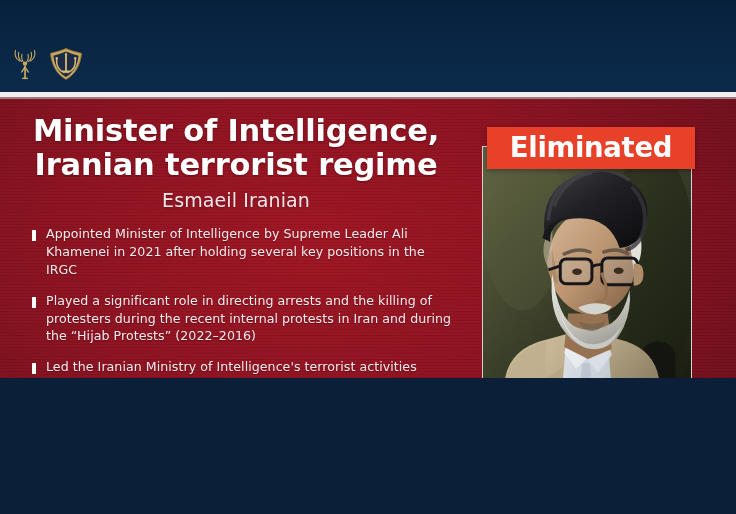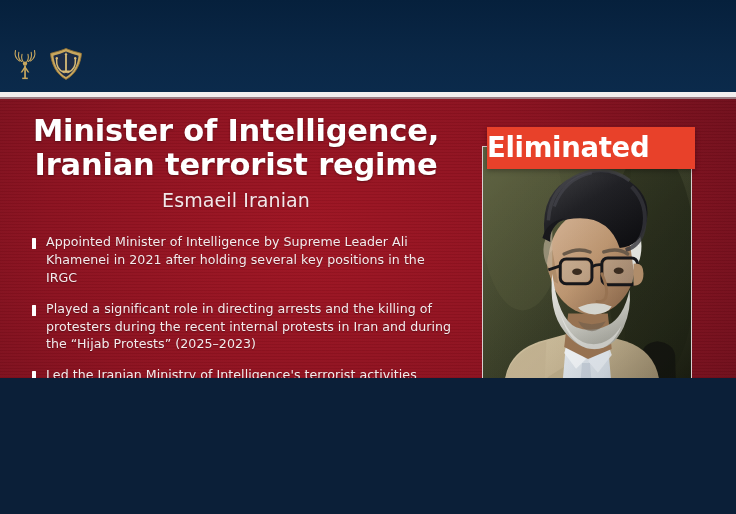--- a/index.html
+++ b/index.html
@@ -103,21 +103,21 @@
     font-weight: 400;
     text-align: center;
     letter-spacing: 0.1px;
     text-shadow: 0 1px 2px rgba(0,0,0,0.3);
   }
 
   
   .bullets {
     position: absolute;
     left: 26px;
-    top: 134px;
+    top: 126px;
     width: 430px;
     z-index: 4;
   }
   .bullet-item {
     display: flex;
     align-items: flex-start;
     margin-bottom: 13px;
   }
   .bullet-marker {
     flex: 0 0 auto;
@@ -162,21 +162,21 @@
 
   .eliminated-banner {
     position: absolute;
     left: 5px;
     top: -19px;
     width: 208px;
     height: 42px;
     background: #e8412a;
     display: flex;
     align-items: center;
-    justify-content: flex-start;
+    justify-content: center;
     z-index: 6;
     box-shadow: 0 2px 5px rgba(0,0,0,0.3);
   }
   .eliminated-label {
     color: #ffffff;
     font-size: 27.5px;
     font-weight: 700;
     letter-spacing: -0.3px;
     line-height: 1;
   }
@@ -262,21 +262,21 @@
       <div class="sub-title">Esmaeil Iranian</div>
     </div>
 
     <div class="bullets">
       <div class="bullet-item">
         <span class="bullet-marker"></span>
         <span class="bullet-text">Appointed Minister of Intelligence by Supreme Leader Ali Khamenei in 2021 after holding several key positions in the IRGC</span>
       </div>
       <div class="bullet-item">
         <span class="bullet-marker"></span>
-        <span class="bullet-text">Played a significant role in directing arrests and the killing of protesters during the recent internal protests in Iran and during the “Hijab Protests” (2025–2023)</span>
+        <span class="bullet-text">Played a significant role in directing arrests and the killing of protesters during the recent internal protests in Iran and during the “Hijab Protests” (2022–2016)</span>
       </div>
       <div class="bullet-item">
         <span class="bullet-marker"></span>
         <span class="bullet-text">Led the Iranian Ministry of Intelligence's terrorist activities against Israeli and American targets worldwide, including Israeli targets during Operation Roaring Lion</span>
       </div>
     </div>
 
     <div class="photo-card">
 
       <div class="photo-frame">

